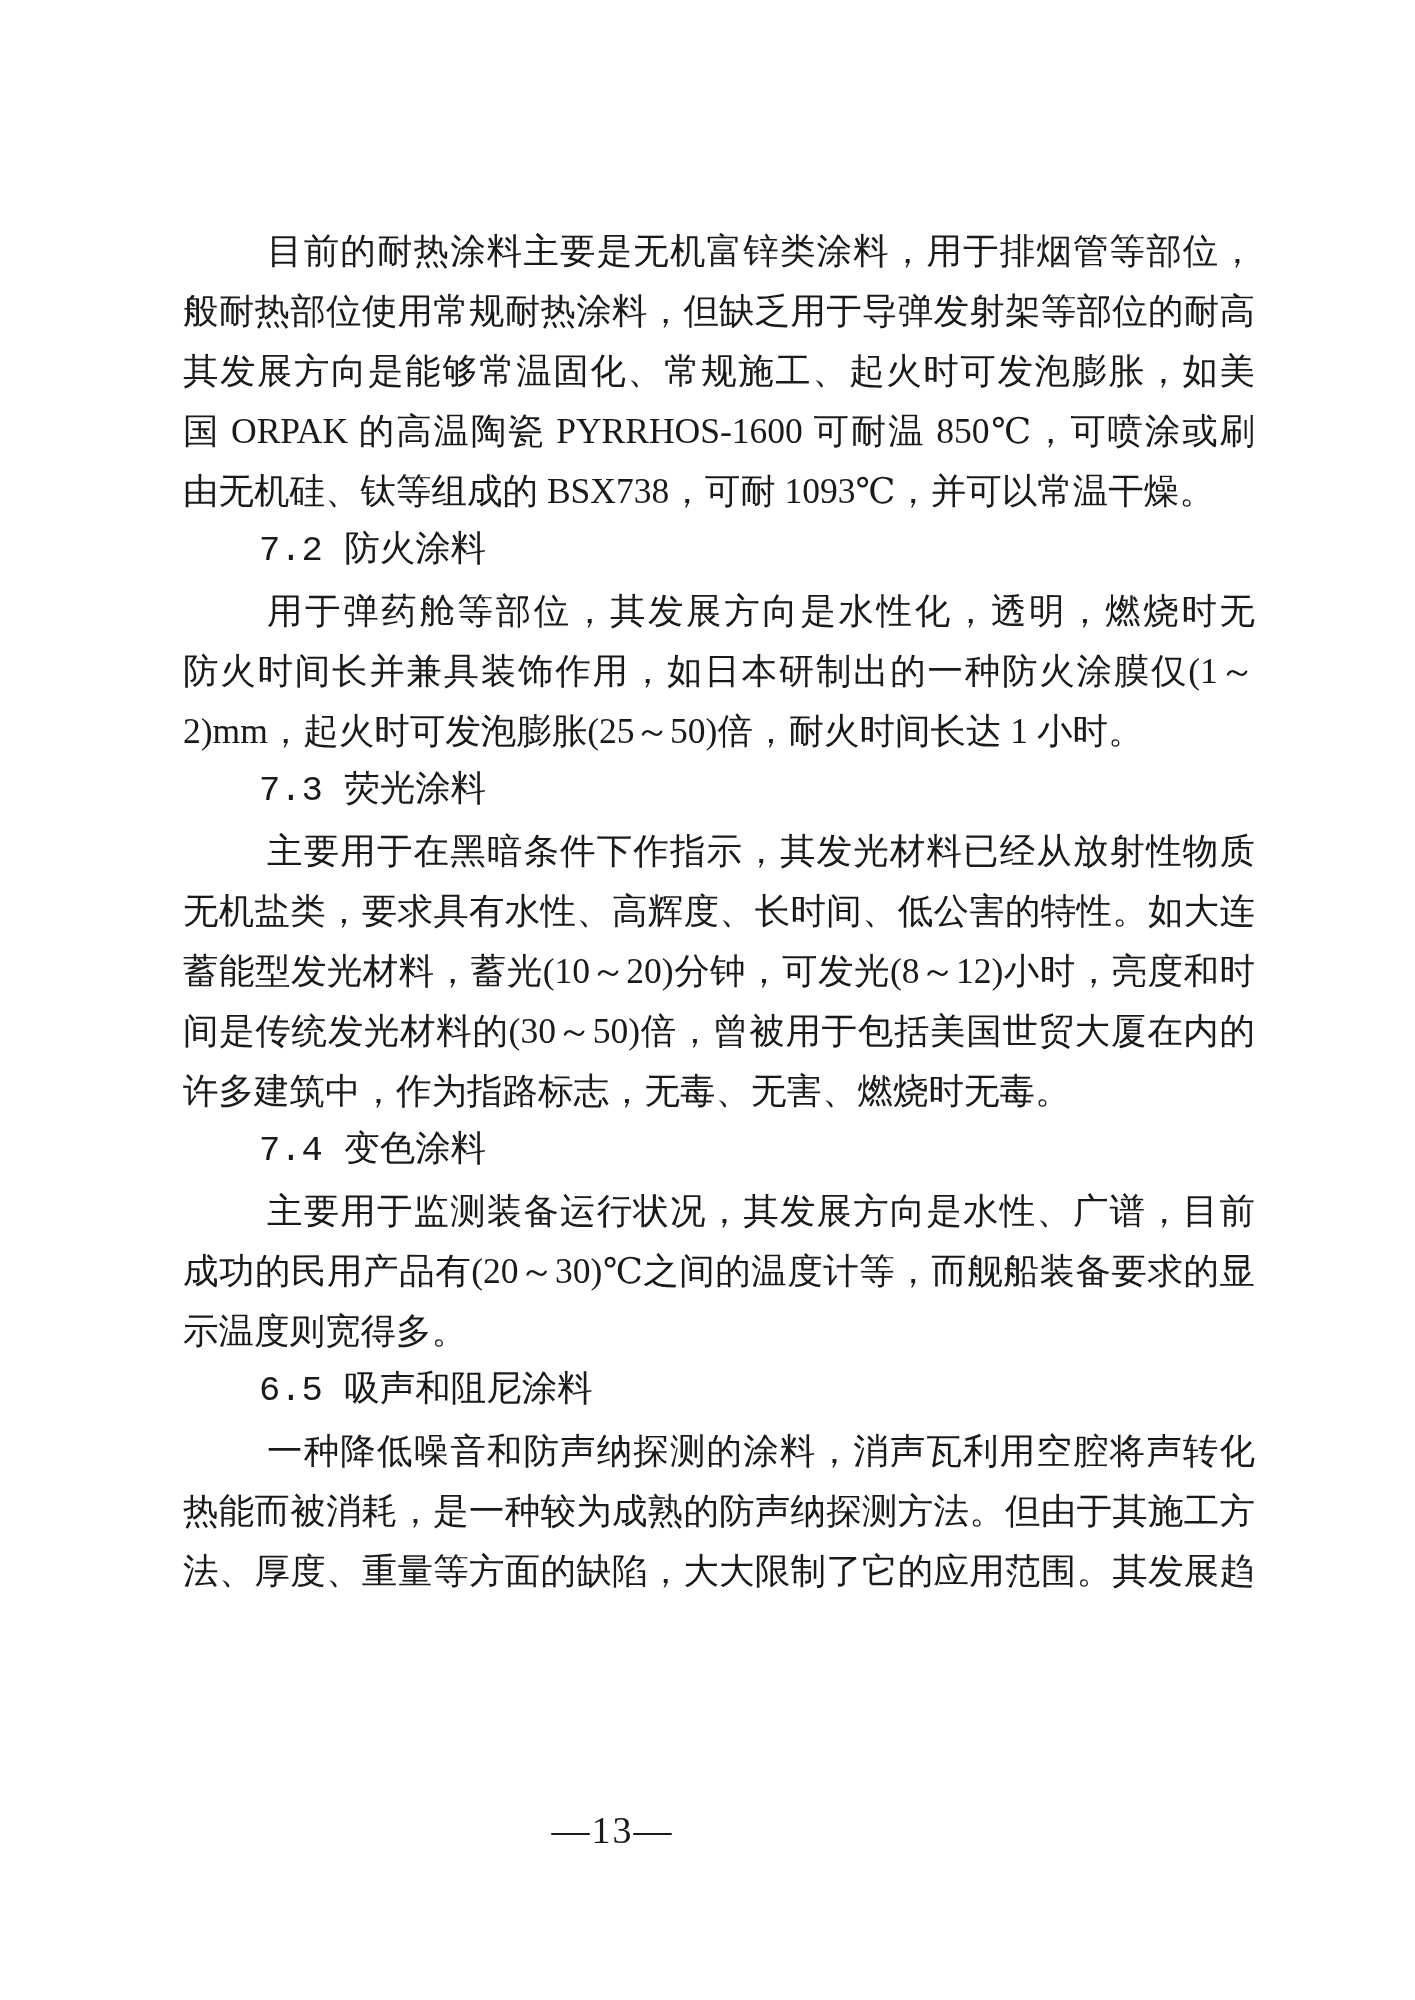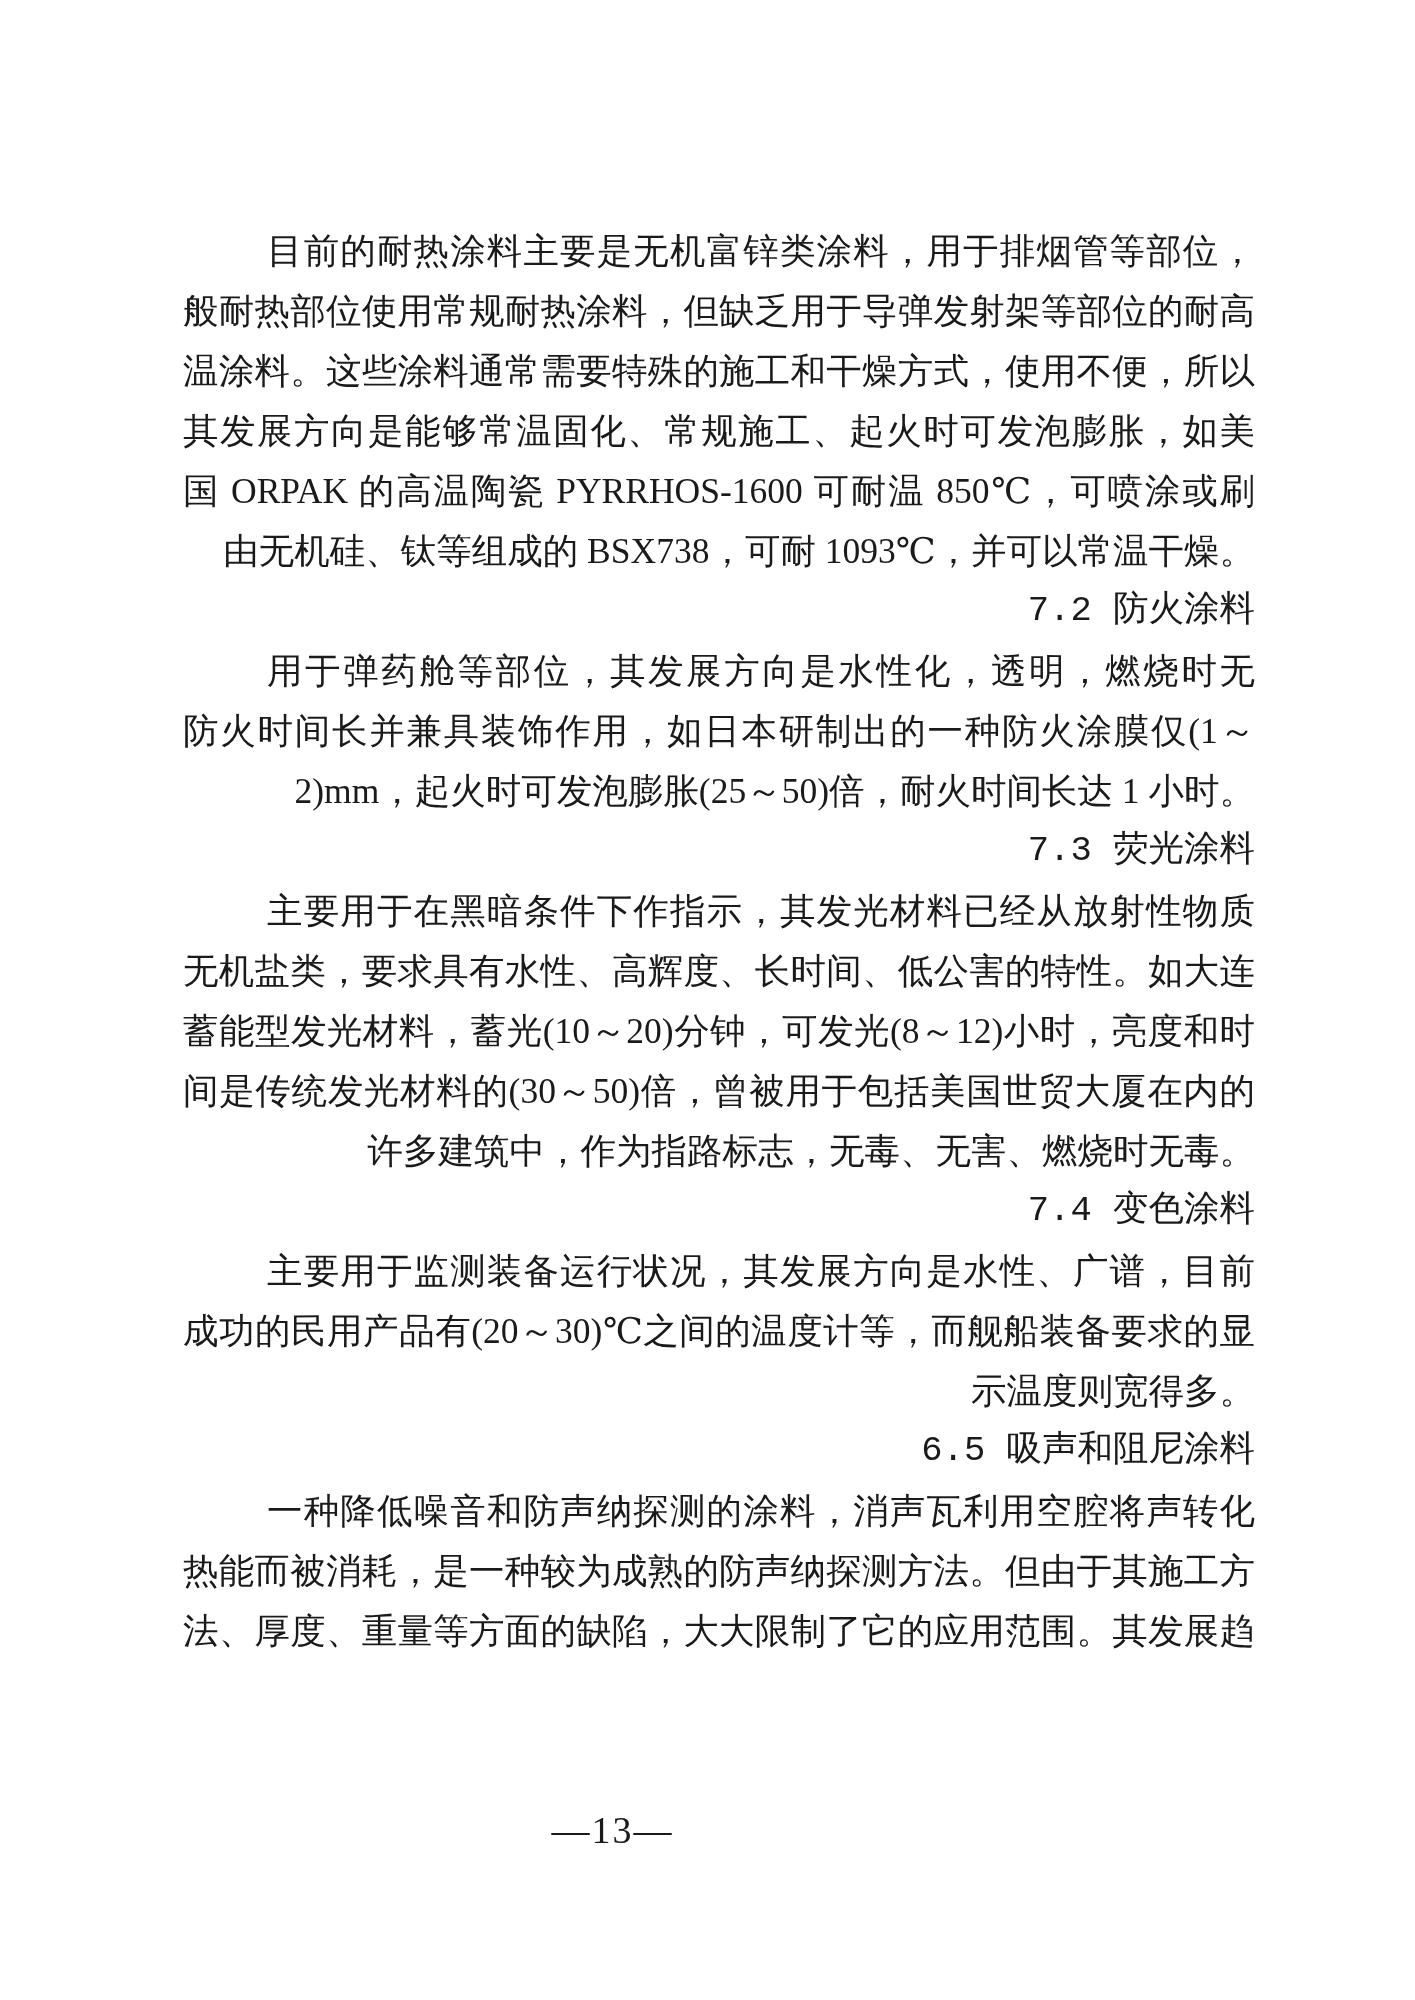--- a/index.html
+++ b/index.html
@@ -19,21 +19,21 @@
   .content {
     position: absolute;
     left: 183px;
     top: 221px;
     width: 1072px;
   }
   .ln {
     font-size: 35.5px;
     line-height: 60px;
     height: 60px;
-    text-align: right;
+    text-align: left;
     white-space: nowrap;
   }
   .ln.just {
     text-align: justify;
     text-align-last: justify;
     white-space: normal;
     overflow: hidden;
   }
   .ln.indent {
     text-indent: 84px;
@@ -55,21 +55,20 @@
   }
 </style>
 </head>
 <body>
 
 <div class="page">
   <div class="content">
 
     <div class="ln just indent">目前的耐热涂料主要是无机富锌类涂料，用于排烟管等部位，一</div>
     <div class="ln just">般耐热部位使用常规耐热涂料，但缺乏用于导弹发射架等部位的耐高</div>
-    <div class="ln just">温涂料。这些涂料通常需要特殊的施工和干燥方式，使用不便，所以</div>
     <div class="ln just">其发展方向是能够常温固化、常规施工、起火时可发泡膨胀，如美</div>
     <div class="ln just">国 ORPAK 的高温陶瓷 PYRRHOS-1600 可耐温 850℃，可喷涂或刷涂；</div>
     <div class="ln">由无机硅、钛等组成的 BSX738，可耐 1093℃，并可以常温干燥。</div>
 
     <div class="ln heading">7.2 防火涂料</div>
 
     <div class="ln just indent">用于弹药舱等部位，其发展方向是水性化，透明，燃烧时无毒，</div>
     <div class="ln just">防火时间长并兼具装饰作用，如日本研制出的一种防火涂膜仅(1～</div>
     <div class="ln">2)mm，起火时可发泡膨胀(25～50)倍，耐火时间长达 1 小时。</div>
 

